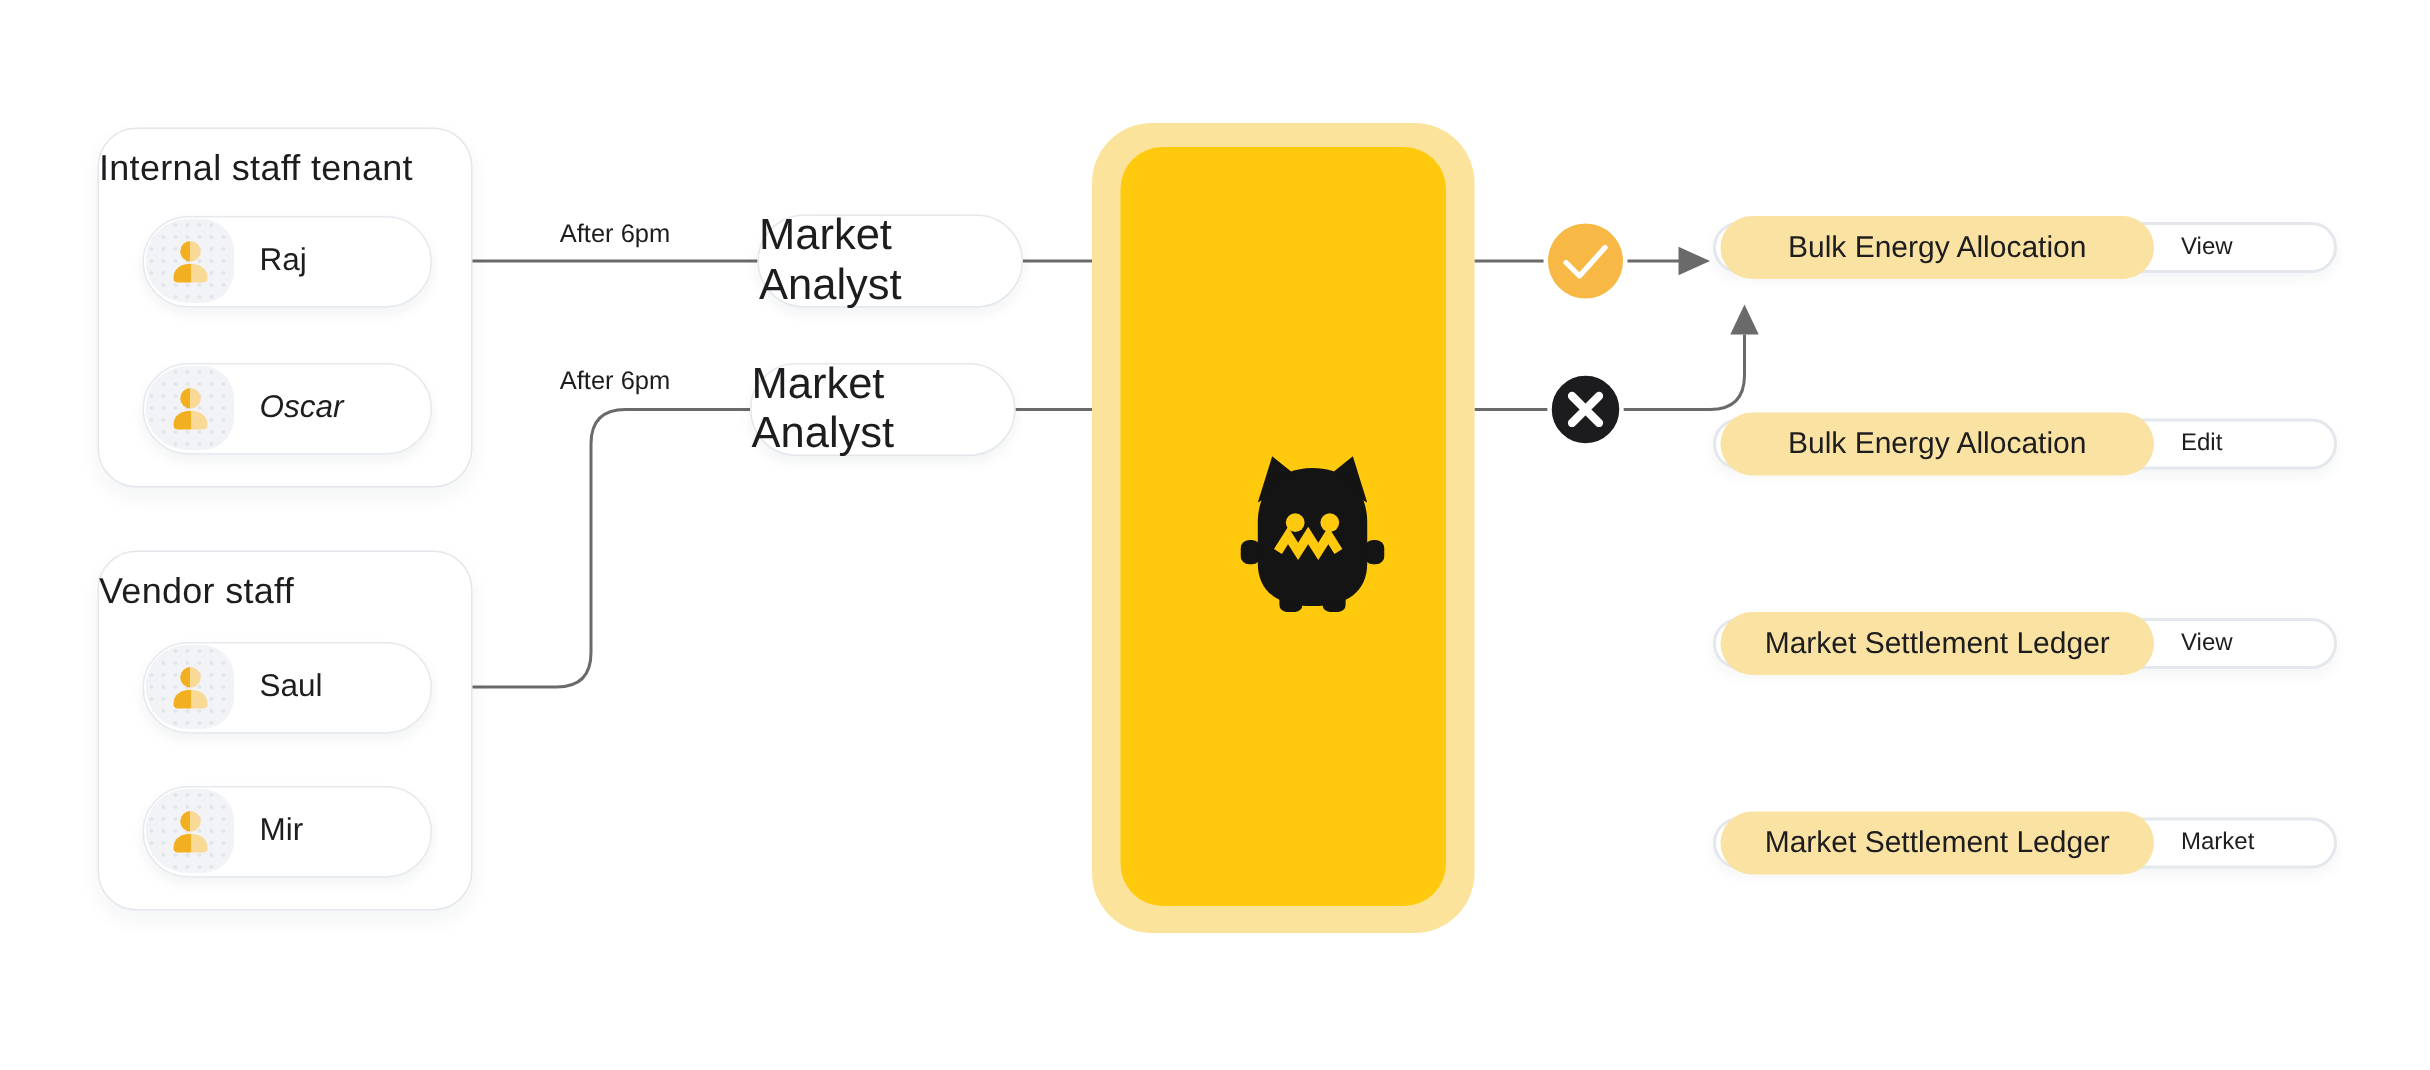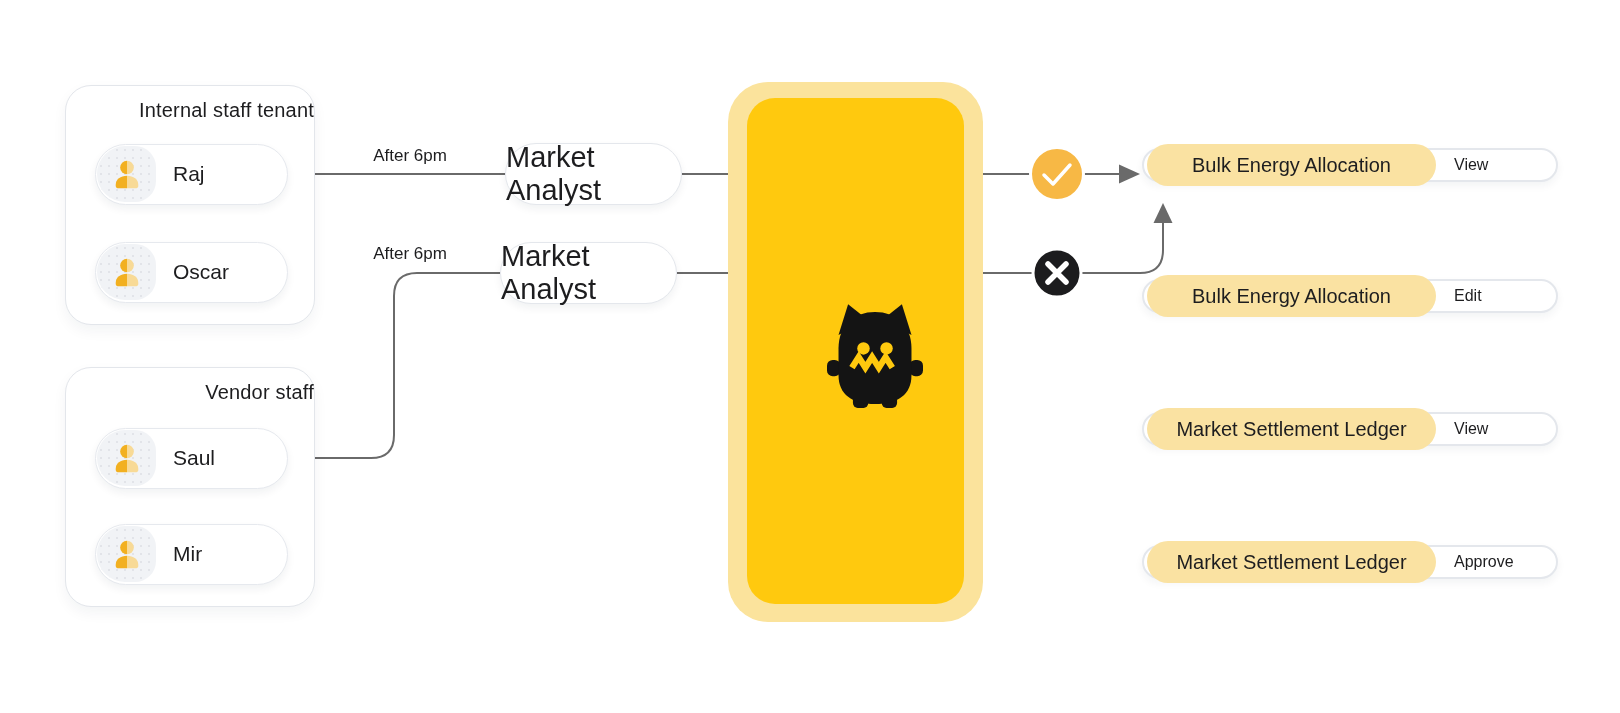--- a/index.html
+++ b/index.html
@@ -3,21 +3,21 @@
 <meta charset="utf-8">
 <style>
   html,body{margin:0;padding:0;background:#ffffff;}
   body{font-family:"Liberation Sans", sans-serif; color:#1d1d1f;}
   .canvas{position:relative;width:1620px;height:713px;background:#ffffff;overflow:hidden;}
   .overlay{position:absolute;left:0;top:0;z-index:1;}
 
   
   .tenant-box{position:absolute;width:248px;height:238px;background:#ffffff;
     border:1.5px solid #e3e6eb;border-radius:26px;box-shadow:0 6px 14px rgba(20,30,50,.05);z-index:2;}
-  .tenant-box .title{display:block;text-align:right;padding-top:13px;font-size:20px;font-weight:500;letter-spacing:.2px;}
+  .tenant-box .title{display:block;text-align:left;padding-top:13px;font-size:24px;font-weight:500;letter-spacing:.2px;}
 
   
   .user-pill{position:absolute;width:193px;height:61px;background:#ffffff;border:1.5px solid #e6e9ee;
     border-radius:31px;box-shadow:0 4px 9px rgba(20,30,50,.06);z-index:3;box-sizing:border-box;}
   .avatar-tile{position:absolute;left:1px;top:1px;width:59px;height:56px;border-radius:29px 22px 22px 29px;
     background-color:#f1f3f6;
     background-image:radial-gradient(#e2e4e9 1.2px, rgba(0,0,0,0) 1.3px);background-size:8px 8px;
     display:flex;align-items:center;justify-content:center;}
   .user-name{position:absolute;left:77px;top:0;height:58px;display:flex;align-items:center;
     font-size:21px;font-weight:500;}
@@ -83,21 +83,21 @@
           <stop offset="0.5" stop-color="#F8DA96"></stop>
               <stop offset="1" stop-color="#F8DA96"></stop>
         </linearGradient>
           </defs>
         <circle cx="32" cy="21" r="11.5" fill="url(#avg1)"></circle>
         <path d="M32,35 C43,35 51,41 51,50 L51,52 C51,55 49,56 46,56 L18,56 C15,56 13,55 13,52 L13,50 C13,41 21,35 32,35 Z" fill="url(#avg1)"></path>
       </svg>
     </span>
     <span class="user-name">Raj</span>
   </div>
-  <div class="user-pill" style="left:95px;top:242px;">
+  <div class="user-pill" style="left:95px;top:242px;font-style:italic;">
     <span class="avatar-tile">
       <svg width="38" height="38" viewBox="0 0 64 64">
         <defs>
             <linearGradient id="avg2" x1="0" y1="0" x2="1" y2="0">
           <stop offset="0" stop-color="#F2B020"></stop>
               <stop offset="0.5" stop-color="#F2B020"></stop>
           <stop offset="0.5" stop-color="#F8DA96"></stop>
               <stop offset="1" stop-color="#F8DA96"></stop>
         </linearGradient>
           </defs>
@@ -180,16 +180,16 @@
   <div class="perm-pill" style="top:279px;">
     <span class="perm-badge">Bulk Energy Allocation</span>
     <span class="perm-action">Edit</span>
   </div>
   <div class="perm-pill" style="top:412px;">
     <span class="perm-badge">Market Settlement Ledger</span>
     <span class="perm-action">View</span>
   </div>
   <div class="perm-pill" style="top:545px;">
     <span class="perm-badge">Market Settlement Ledger</span>
-    <span class="perm-action">Approve</span>
+    <span class="perm-action">Market</span>
   </div>
 
 </div>
 
 </body></html>

